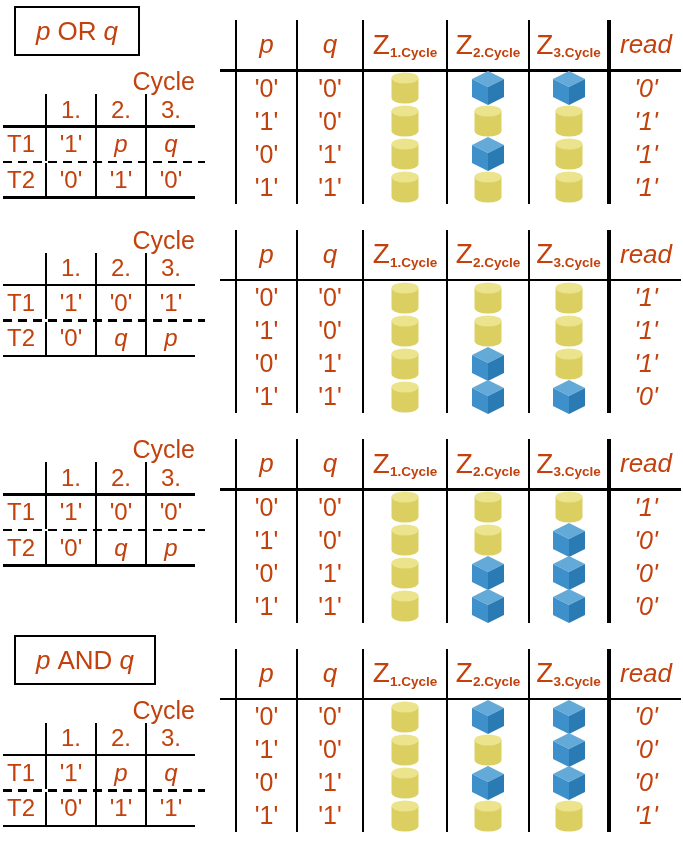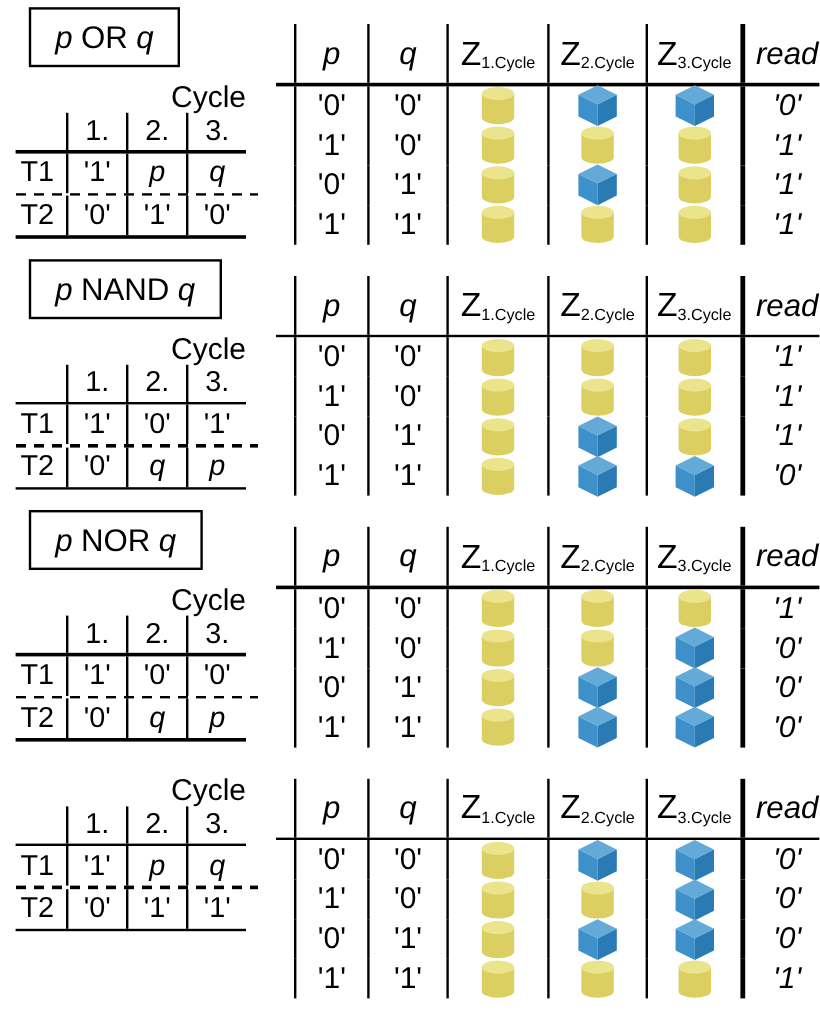--- a/index.html
+++ b/index.html
@@ -1,19 +1,19 @@
 <!DOCTYPE html>
 <html><head>
 <meta charset="utf-8">
 <style>
   html,body{margin:0;padding:0;background:#ffffff;}
   .page{
     width:683px;height:859px;box-sizing:border-box;
-    padding:5px 0 0 10px;background:#ffffff;
-    font-family:"Liberation Sans", sans-serif;color:#000000;
+    padding:5px 0 0 0;background:#ffffff;
+    font-family:"Liberation Sans", sans-serif;color:#c2410c;
     overflow:hidden;
   }
   .gate-section{display:flex;align-items:flex-start;margin-bottom:11px;}
   .left-pane{width:235px;flex:none;}
   .right-pane{width:446px;flex:none;margin-top:15px;}
 
   
   .label-box{
     display:inline-block;margin-left:14px;margin-top:1px;
     border:2.5px solid #000;padding:10px 20px;
@@ -36,21 +36,21 @@
     grid-column:1/-1;height:2.5px;width:calc(100% + 10px);
     background:repeating-linear-gradient(90deg,#000 0 9px,transparent 9px 15px);
   }
 
   
   .truth-table{display:grid;grid-template-columns:61px 66px 84px 82px 79px 74px;}
   .tt-cell{display:flex;align-items:center;justify-content:center;border-left:2px solid #000;}
   .tt-thick{border-left:4.5px solid #000;font-style:italic;}
   .tt-h{height:49px;font-size:26px;}
   .tt-zh{font-size:28px;}
-  .z-sub{font-size:13.5px;position:relative;top:8px;letter-spacing:0;}
+  .z-sub{font-size:13.5px;position:relative;top:8px;letter-spacing:0;font-weight:bold;}
   .tt-rule{grid-column:1/-1;height:2.5px;background:#000;margin-left:-15px;width:calc(100% + 15px);}
   .tt-d{height:33px;font-size:25px;}
   .tt-shape svg{display:block;}
 </style>
 </head>
 <body>
 
 <div class="page">
   <div id="sections-root">
   <section class="gate-section">
@@ -183,23 +183,20 @@
                 <ellipse cx="15" cy="7" rx="13.5" ry="5.5" fill="#ebe48c"></ellipse>
               </svg>
             </div>
             <div class="tt-cell tt-d tt-thick">'1'</div>
           </div>
     </div>
   </section>
 
   <section class="gate-section">
     <div class="left-pane">
-      <div class="label-box">
-        <span class="it">p</span><span class="gate-op">NAND</span><span class="it">q</span>
-      </div>
       <div class="cycle-wrap">
         <div class="cycle-title">Cycle</div>
         <div class="cycle-grid">
               <div class="cg-cell cg-corner"></div>
               <div class="cg-cell cg-h">1.</div>
               <div class="cg-cell cg-h">2.</div>
               <div class="cg-cell cg-h">3.</div>
               <div class="cg-rule"></div>
               <div class="cg-cell cg-lab">T1</div>
               <div class="cg-cell cg-val">'1'</div>
@@ -289,157 +286,20 @@
                 <polygon points="33,9 17,17 17,35 33,27" fill="#2a7ab4"></polygon>
               </svg>
             </div>
             <div class="tt-cell tt-d tt-shape">
               <svg width="30" height="34" viewBox="0 0 30 34">
                 <path d="M1.5 7 L1.5 27 A13.5 5.5 0 0 0 28.5 27 L28.5 7 Z" fill="#dccf62"></path>
                 <ellipse cx="15" cy="7" rx="13.5" ry="5.5" fill="#ebe48c"></ellipse>
               </svg>
             </div>
             <div class="tt-cell tt-d tt-thick">'1'</div>
-            <div class="tt-cell tt-d">'1'</div>
-            <div class="tt-cell tt-d">'1'</div>
-            <div class="tt-cell tt-d tt-shape">
-              <svg width="30" height="34" viewBox="0 0 30 34">
-                <path d="M1.5 7 L1.5 27 A13.5 5.5 0 0 0 28.5 27 L28.5 7 Z" fill="#dccf62"></path>
-                <ellipse cx="15" cy="7" rx="13.5" ry="5.5" fill="#ebe48c"></ellipse>
-              </svg>
-            </div>
-            <div class="tt-cell tt-d tt-shape">
-              <svg width="34" height="36" viewBox="0 0 34 36">
-                <polygon points="17,1 33,9 17,17 1,9" fill="#64aad8"></polygon>
-                <polygon points="1,9 17,17 17,35 1,27" fill="#3e90ca"></polygon>
-                <polygon points="33,9 17,17 17,35 33,27" fill="#2a7ab4"></polygon>
-              </svg>
-            </div>
-            <div class="tt-cell tt-d tt-shape">
-              <svg width="34" height="36" viewBox="0 0 34 36">
-                <polygon points="17,1 33,9 17,17 1,9" fill="#64aad8"></polygon>
-                <polygon points="1,9 17,17 17,35 1,27" fill="#3e90ca"></polygon>
-                <polygon points="33,9 17,17 17,35 33,27" fill="#2a7ab4"></polygon>
-              </svg>
-            </div>
-            <div class="tt-cell tt-d tt-thick">'0'</div>
-          </div>
-    </div>
-  </section>
-
-  <section class="gate-section">
-    <div class="left-pane">
-      <div class="label-box">
-        <span class="it">p</span><span class="gate-op">NOR</span><span class="it">q</span>
-      </div>
-      <div class="cycle-wrap">
-        <div class="cycle-title">Cycle</div>
-        <div class="cycle-grid">
-              <div class="cg-cell cg-corner"></div>
-              <div class="cg-cell cg-h">1.</div>
-              <div class="cg-cell cg-h">2.</div>
-              <div class="cg-cell cg-h">3.</div>
-              <div class="cg-rule"></div>
-              <div class="cg-cell cg-lab">T1</div>
-              <div class="cg-cell cg-val">'1'</div>
-              <div class="cg-cell cg-val">'0'</div>
-              <div class="cg-cell cg-val">'0'</div>
-              <div class="cg-dash"></div>
-              <div class="cg-cell cg-lab">T2</div>
-              <div class="cg-cell cg-val">'0'</div>
-              <div class="cg-cell cg-val it">q</div>
-              <div class="cg-cell cg-val it">p</div>
-              <div class="cg-rule"></div>
-            </div>
-      </div>
-    </div>
-    <div class="right-pane">
-      <div class="truth-table">
-            <div class="tt-cell tt-h it">p</div>
-            <div class="tt-cell tt-h it">q</div>
-            <div class="tt-cell tt-h tt-zh">
-              <span class="z-base">Z</span>
-              <span class="z-sub">1.Cycle</span>
-            </div>
-            <div class="tt-cell tt-h tt-zh">
-              <span class="z-base">Z</span>
-              <span class="z-sub">2.Cycle</span>
-            </div>
-            <div class="tt-cell tt-h tt-zh">
-              <span class="z-base">Z</span>
-              <span class="z-sub">3.Cycle</span>
-            </div>
-            <div class="tt-cell tt-h tt-thick">read</div>
-            <div class="tt-rule"></div>
-            <div class="tt-cell tt-d">'0'</div>
-            <div class="tt-cell tt-d">'0'</div>
-            <div class="tt-cell tt-d tt-shape">
-              <svg width="30" height="34" viewBox="0 0 30 34">
-                <path d="M1.5 7 L1.5 27 A13.5 5.5 0 0 0 28.5 27 L28.5 7 Z" fill="#dccf62"></path>
-                <ellipse cx="15" cy="7" rx="13.5" ry="5.5" fill="#ebe48c"></ellipse>
-              </svg>
-            </div>
-            <div class="tt-cell tt-d tt-shape">
-              <svg width="30" height="34" viewBox="0 0 30 34">
-                <path d="M1.5 7 L1.5 27 A13.5 5.5 0 0 0 28.5 27 L28.5 7 Z" fill="#dccf62"></path>
-                <ellipse cx="15" cy="7" rx="13.5" ry="5.5" fill="#ebe48c"></ellipse>
-              </svg>
-            </div>
-            <div class="tt-cell tt-d tt-shape">
-              <svg width="30" height="34" viewBox="0 0 30 34">
-                <path d="M1.5 7 L1.5 27 A13.5 5.5 0 0 0 28.5 27 L28.5 7 Z" fill="#dccf62"></path>
-                <ellipse cx="15" cy="7" rx="13.5" ry="5.5" fill="#ebe48c"></ellipse>
-              </svg>
-            </div>
-            <div class="tt-cell tt-d tt-thick">'1'</div>
-            <div class="tt-cell tt-d">'1'</div>
-            <div class="tt-cell tt-d">'0'</div>
-            <div class="tt-cell tt-d tt-shape">
-              <svg width="30" height="34" viewBox="0 0 30 34">
-                <path d="M1.5 7 L1.5 27 A13.5 5.5 0 0 0 28.5 27 L28.5 7 Z" fill="#dccf62"></path>
-                <ellipse cx="15" cy="7" rx="13.5" ry="5.5" fill="#ebe48c"></ellipse>
-              </svg>
-            </div>
-            <div class="tt-cell tt-d tt-shape">
-              <svg width="30" height="34" viewBox="0 0 30 34">
-                <path d="M1.5 7 L1.5 27 A13.5 5.5 0 0 0 28.5 27 L28.5 7 Z" fill="#dccf62"></path>
-                <ellipse cx="15" cy="7" rx="13.5" ry="5.5" fill="#ebe48c"></ellipse>
-              </svg>
-            </div>
-            <div class="tt-cell tt-d tt-shape">
-              <svg width="34" height="36" viewBox="0 0 34 36">
-                <polygon points="17,1 33,9 17,17 1,9" fill="#64aad8"></polygon>
-                <polygon points="1,9 17,17 17,35 1,27" fill="#3e90ca"></polygon>
-                <polygon points="33,9 17,17 17,35 33,27" fill="#2a7ab4"></polygon>
-              </svg>
-            </div>
-            <div class="tt-cell tt-d tt-thick">'0'</div>
-            <div class="tt-cell tt-d">'0'</div>
-            <div class="tt-cell tt-d">'1'</div>
-            <div class="tt-cell tt-d tt-shape">
-              <svg width="30" height="34" viewBox="0 0 30 34">
-                <path d="M1.5 7 L1.5 27 A13.5 5.5 0 0 0 28.5 27 L28.5 7 Z" fill="#dccf62"></path>
-                <ellipse cx="15" cy="7" rx="13.5" ry="5.5" fill="#ebe48c"></ellipse>
-              </svg>
-            </div>
-            <div class="tt-cell tt-d tt-shape">
-              <svg width="34" height="36" viewBox="0 0 34 36">
-                <polygon points="17,1 33,9 17,17 1,9" fill="#64aad8"></polygon>
-                <polygon points="1,9 17,17 17,35 1,27" fill="#3e90ca"></polygon>
-                <polygon points="33,9 17,17 17,35 33,27" fill="#2a7ab4"></polygon>
-              </svg>
-            </div>
-            <div class="tt-cell tt-d tt-shape">
-              <svg width="34" height="36" viewBox="0 0 34 36">
-                <polygon points="17,1 33,9 17,17 1,9" fill="#64aad8"></polygon>
-                <polygon points="1,9 17,17 17,35 1,27" fill="#3e90ca"></polygon>
-                <polygon points="33,9 17,17 17,35 33,27" fill="#2a7ab4"></polygon>
-              </svg>
-            </div>
-            <div class="tt-cell tt-d tt-thick">'0'</div>
             <div class="tt-cell tt-d">'1'</div>
             <div class="tt-cell tt-d">'1'</div>
             <div class="tt-cell tt-d tt-shape">
               <svg width="30" height="34" viewBox="0 0 30 34">
                 <path d="M1.5 7 L1.5 27 A13.5 5.5 0 0 0 28.5 27 L28.5 7 Z" fill="#dccf62"></path>
                 <ellipse cx="15" cy="7" rx="13.5" ry="5.5" fill="#ebe48c"></ellipse>
               </svg>
             </div>
             <div class="tt-cell tt-d tt-shape">
               <svg width="34" height="36" viewBox="0 0 34 36">
@@ -465,20 +325,157 @@
       <div class="cycle-wrap">
         <div class="cycle-title">Cycle</div>
         <div class="cycle-grid">
               <div class="cg-cell cg-corner"></div>
               <div class="cg-cell cg-h">1.</div>
               <div class="cg-cell cg-h">2.</div>
               <div class="cg-cell cg-h">3.</div>
               <div class="cg-rule"></div>
               <div class="cg-cell cg-lab">T1</div>
               <div class="cg-cell cg-val">'1'</div>
+              <div class="cg-cell cg-val">'0'</div>
+              <div class="cg-cell cg-val">'0'</div>
+              <div class="cg-dash"></div>
+              <div class="cg-cell cg-lab">T2</div>
+              <div class="cg-cell cg-val">'0'</div>
+              <div class="cg-cell cg-val it">q</div>
+              <div class="cg-cell cg-val it">p</div>
+              <div class="cg-rule"></div>
+            </div>
+      </div>
+    </div>
+    <div class="right-pane">
+      <div class="truth-table">
+            <div class="tt-cell tt-h it">p</div>
+            <div class="tt-cell tt-h it">q</div>
+            <div class="tt-cell tt-h tt-zh">
+              <span class="z-base">Z</span>
+              <span class="z-sub">1.Cycle</span>
+            </div>
+            <div class="tt-cell tt-h tt-zh">
+              <span class="z-base">Z</span>
+              <span class="z-sub">2.Cycle</span>
+            </div>
+            <div class="tt-cell tt-h tt-zh">
+              <span class="z-base">Z</span>
+              <span class="z-sub">3.Cycle</span>
+            </div>
+            <div class="tt-cell tt-h tt-thick">read</div>
+            <div class="tt-rule"></div>
+            <div class="tt-cell tt-d">'0'</div>
+            <div class="tt-cell tt-d">'0'</div>
+            <div class="tt-cell tt-d tt-shape">
+              <svg width="30" height="34" viewBox="0 0 30 34">
+                <path d="M1.5 7 L1.5 27 A13.5 5.5 0 0 0 28.5 27 L28.5 7 Z" fill="#dccf62"></path>
+                <ellipse cx="15" cy="7" rx="13.5" ry="5.5" fill="#ebe48c"></ellipse>
+              </svg>
+            </div>
+            <div class="tt-cell tt-d tt-shape">
+              <svg width="30" height="34" viewBox="0 0 30 34">
+                <path d="M1.5 7 L1.5 27 A13.5 5.5 0 0 0 28.5 27 L28.5 7 Z" fill="#dccf62"></path>
+                <ellipse cx="15" cy="7" rx="13.5" ry="5.5" fill="#ebe48c"></ellipse>
+              </svg>
+            </div>
+            <div class="tt-cell tt-d tt-shape">
+              <svg width="30" height="34" viewBox="0 0 30 34">
+                <path d="M1.5 7 L1.5 27 A13.5 5.5 0 0 0 28.5 27 L28.5 7 Z" fill="#dccf62"></path>
+                <ellipse cx="15" cy="7" rx="13.5" ry="5.5" fill="#ebe48c"></ellipse>
+              </svg>
+            </div>
+            <div class="tt-cell tt-d tt-thick">'1'</div>
+            <div class="tt-cell tt-d">'1'</div>
+            <div class="tt-cell tt-d">'0'</div>
+            <div class="tt-cell tt-d tt-shape">
+              <svg width="30" height="34" viewBox="0 0 30 34">
+                <path d="M1.5 7 L1.5 27 A13.5 5.5 0 0 0 28.5 27 L28.5 7 Z" fill="#dccf62"></path>
+                <ellipse cx="15" cy="7" rx="13.5" ry="5.5" fill="#ebe48c"></ellipse>
+              </svg>
+            </div>
+            <div class="tt-cell tt-d tt-shape">
+              <svg width="30" height="34" viewBox="0 0 30 34">
+                <path d="M1.5 7 L1.5 27 A13.5 5.5 0 0 0 28.5 27 L28.5 7 Z" fill="#dccf62"></path>
+                <ellipse cx="15" cy="7" rx="13.5" ry="5.5" fill="#ebe48c"></ellipse>
+              </svg>
+            </div>
+            <div class="tt-cell tt-d tt-shape">
+              <svg width="34" height="36" viewBox="0 0 34 36">
+                <polygon points="17,1 33,9 17,17 1,9" fill="#64aad8"></polygon>
+                <polygon points="1,9 17,17 17,35 1,27" fill="#3e90ca"></polygon>
+                <polygon points="33,9 17,17 17,35 33,27" fill="#2a7ab4"></polygon>
+              </svg>
+            </div>
+            <div class="tt-cell tt-d tt-thick">'0'</div>
+            <div class="tt-cell tt-d">'0'</div>
+            <div class="tt-cell tt-d">'1'</div>
+            <div class="tt-cell tt-d tt-shape">
+              <svg width="30" height="34" viewBox="0 0 30 34">
+                <path d="M1.5 7 L1.5 27 A13.5 5.5 0 0 0 28.5 27 L28.5 7 Z" fill="#dccf62"></path>
+                <ellipse cx="15" cy="7" rx="13.5" ry="5.5" fill="#ebe48c"></ellipse>
+              </svg>
+            </div>
+            <div class="tt-cell tt-d tt-shape">
+              <svg width="34" height="36" viewBox="0 0 34 36">
+                <polygon points="17,1 33,9 17,17 1,9" fill="#64aad8"></polygon>
+                <polygon points="1,9 17,17 17,35 1,27" fill="#3e90ca"></polygon>
+                <polygon points="33,9 17,17 17,35 33,27" fill="#2a7ab4"></polygon>
+              </svg>
+            </div>
+            <div class="tt-cell tt-d tt-shape">
+              <svg width="34" height="36" viewBox="0 0 34 36">
+                <polygon points="17,1 33,9 17,17 1,9" fill="#64aad8"></polygon>
+                <polygon points="1,9 17,17 17,35 1,27" fill="#3e90ca"></polygon>
+                <polygon points="33,9 17,17 17,35 33,27" fill="#2a7ab4"></polygon>
+              </svg>
+            </div>
+            <div class="tt-cell tt-d tt-thick">'0'</div>
+            <div class="tt-cell tt-d">'1'</div>
+            <div class="tt-cell tt-d">'1'</div>
+            <div class="tt-cell tt-d tt-shape">
+              <svg width="30" height="34" viewBox="0 0 30 34">
+                <path d="M1.5 7 L1.5 27 A13.5 5.5 0 0 0 28.5 27 L28.5 7 Z" fill="#dccf62"></path>
+                <ellipse cx="15" cy="7" rx="13.5" ry="5.5" fill="#ebe48c"></ellipse>
+              </svg>
+            </div>
+            <div class="tt-cell tt-d tt-shape">
+              <svg width="34" height="36" viewBox="0 0 34 36">
+                <polygon points="17,1 33,9 17,17 1,9" fill="#64aad8"></polygon>
+                <polygon points="1,9 17,17 17,35 1,27" fill="#3e90ca"></polygon>
+                <polygon points="33,9 17,17 17,35 33,27" fill="#2a7ab4"></polygon>
+              </svg>
+            </div>
+            <div class="tt-cell tt-d tt-shape">
+              <svg width="34" height="36" viewBox="0 0 34 36">
+                <polygon points="17,1 33,9 17,17 1,9" fill="#64aad8"></polygon>
+                <polygon points="1,9 17,17 17,35 1,27" fill="#3e90ca"></polygon>
+                <polygon points="33,9 17,17 17,35 33,27" fill="#2a7ab4"></polygon>
+              </svg>
+            </div>
+            <div class="tt-cell tt-d tt-thick">'0'</div>
+          </div>
+    </div>
+  </section>
+
+  <section class="gate-section">
+    <div class="left-pane">
+      <div class="label-box">
+        <span class="it">p</span><span class="gate-op">AND</span><span class="it">q</span>
+      </div>
+      <div class="cycle-wrap">
+        <div class="cycle-title">Cycle</div>
+        <div class="cycle-grid">
+              <div class="cg-cell cg-corner"></div>
+              <div class="cg-cell cg-h">1.</div>
+              <div class="cg-cell cg-h">2.</div>
+              <div class="cg-cell cg-h">3.</div>
+              <div class="cg-rule"></div>
+              <div class="cg-cell cg-lab">T1</div>
+              <div class="cg-cell cg-val">'1'</div>
               <div class="cg-cell cg-val it">p</div>
               <div class="cg-cell cg-val it">q</div>
               <div class="cg-dash"></div>
               <div class="cg-cell cg-lab">T2</div>
               <div class="cg-cell cg-val">'0'</div>
               <div class="cg-cell cg-val">'1'</div>
               <div class="cg-cell cg-val">'1'</div>
               <div class="cg-rule"></div>
             </div>
       </div>

